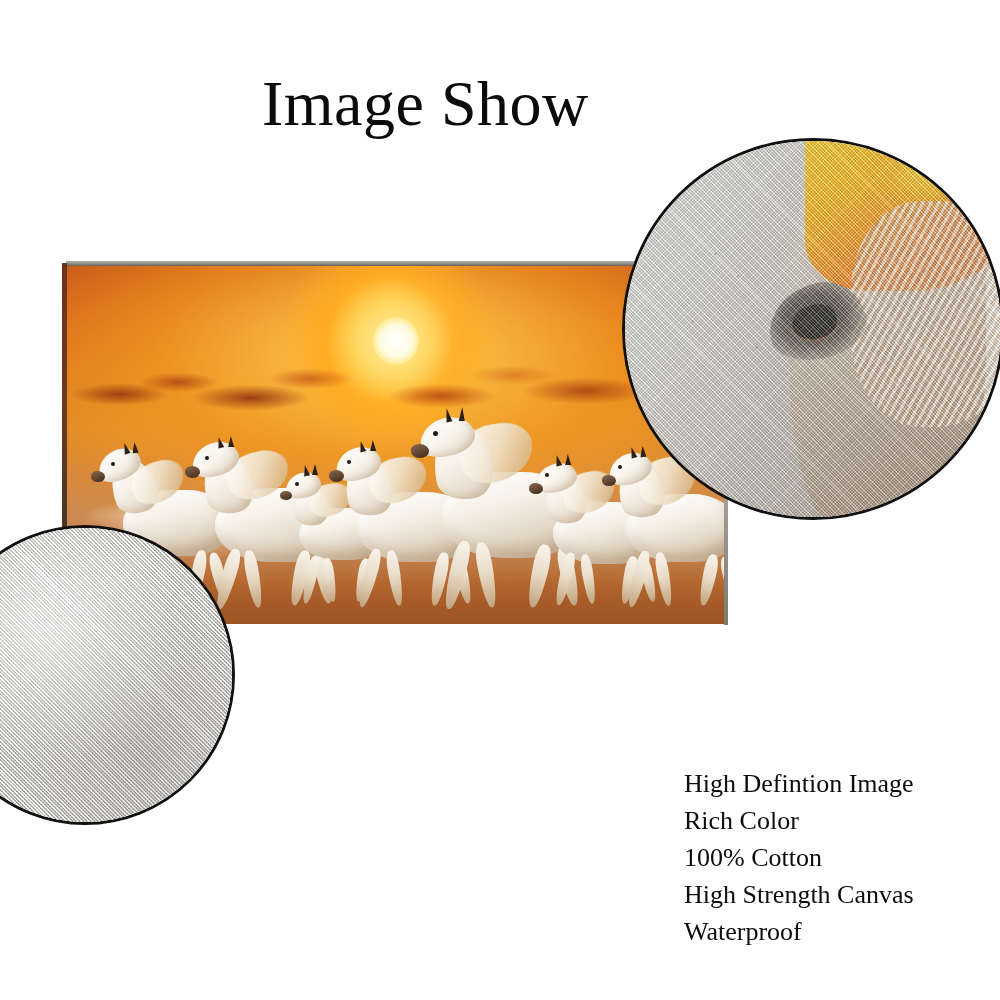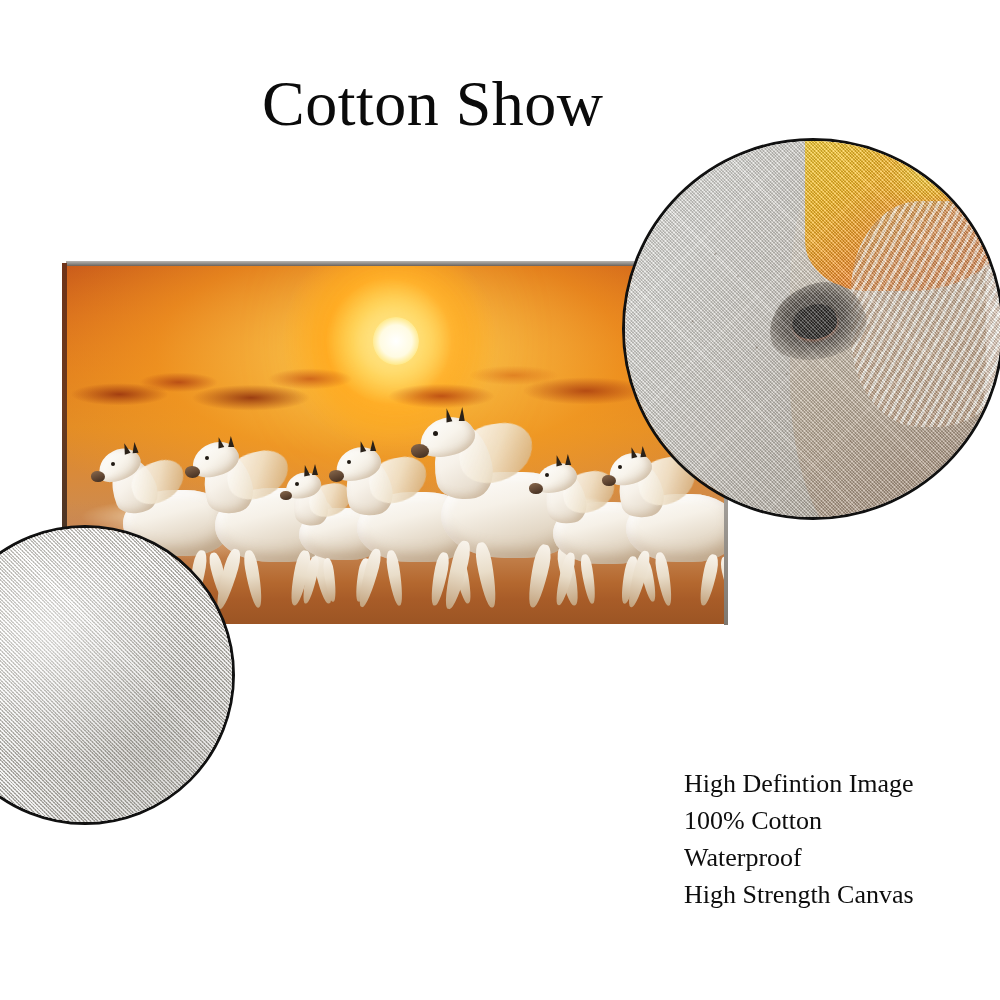--- a/index.html
+++ b/index.html
@@ -300,21 +300,21 @@
   #feature-list .feature-item {
     font-size: 26px;
     line-height: 37px;
     color: #0d0d0d;
     white-space: nowrap;
   }
 </style>
 </head>
 <body>
 
-<div id="page-title">Cotton Show</div>
+<div id="page-title">Image Show</div>
 
 <div id="canvas-print">
 
   <div id="canvas-edge-top"></div>
   <div id="canvas-edge-left"></div>
   <div id="canvas-edge-right"></div>
 
   <div id="canvas-face">
 
     <div class="sky"></div>
@@ -450,16 +450,17 @@
   <div class="weave-overlay"></div>
 </div>
 
 <div id="detail-circle-weave" class="detail-circle">
   <div class="weave-art"></div>
   <div class="weave-shade"></div>
 </div>
 
 <div id="feature-list">
   <div class="feature-item">High Defintion Image</div>
+  <div class="feature-item">Rich Color</div>
   <div class="feature-item">100% Cotton</div>
+  <div class="feature-item">High Strength Canvas</div>
   <div class="feature-item">Waterproof</div>
-  <div class="feature-item">High Strength Canvas</div>
 </div>
 
 </body></html>

